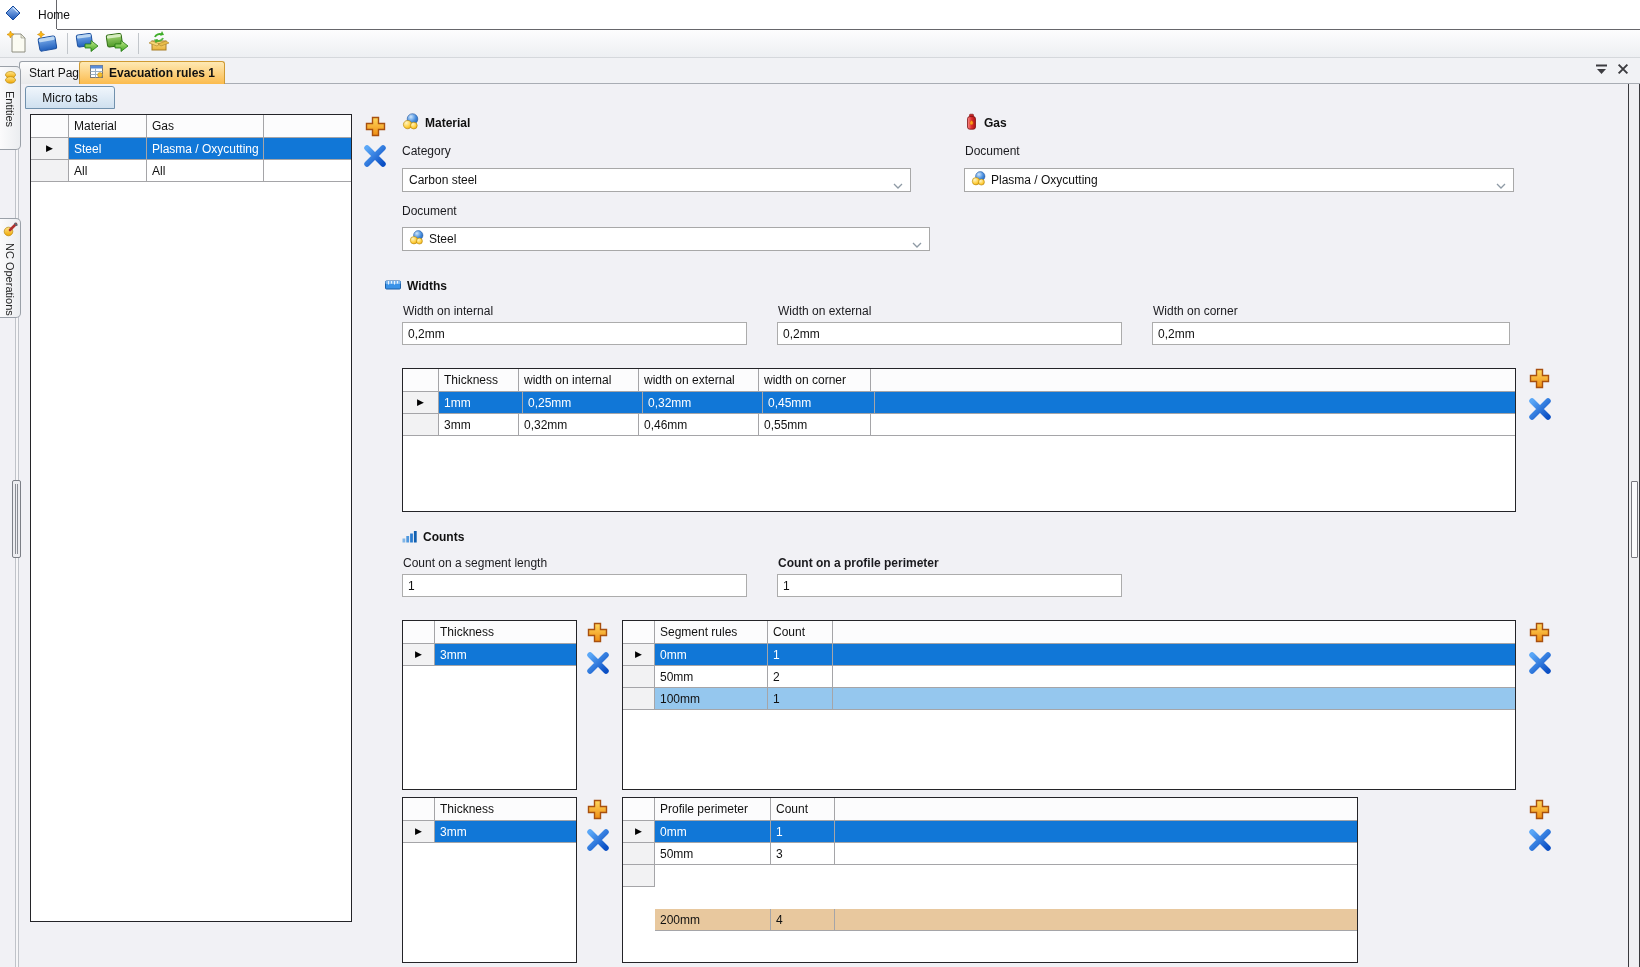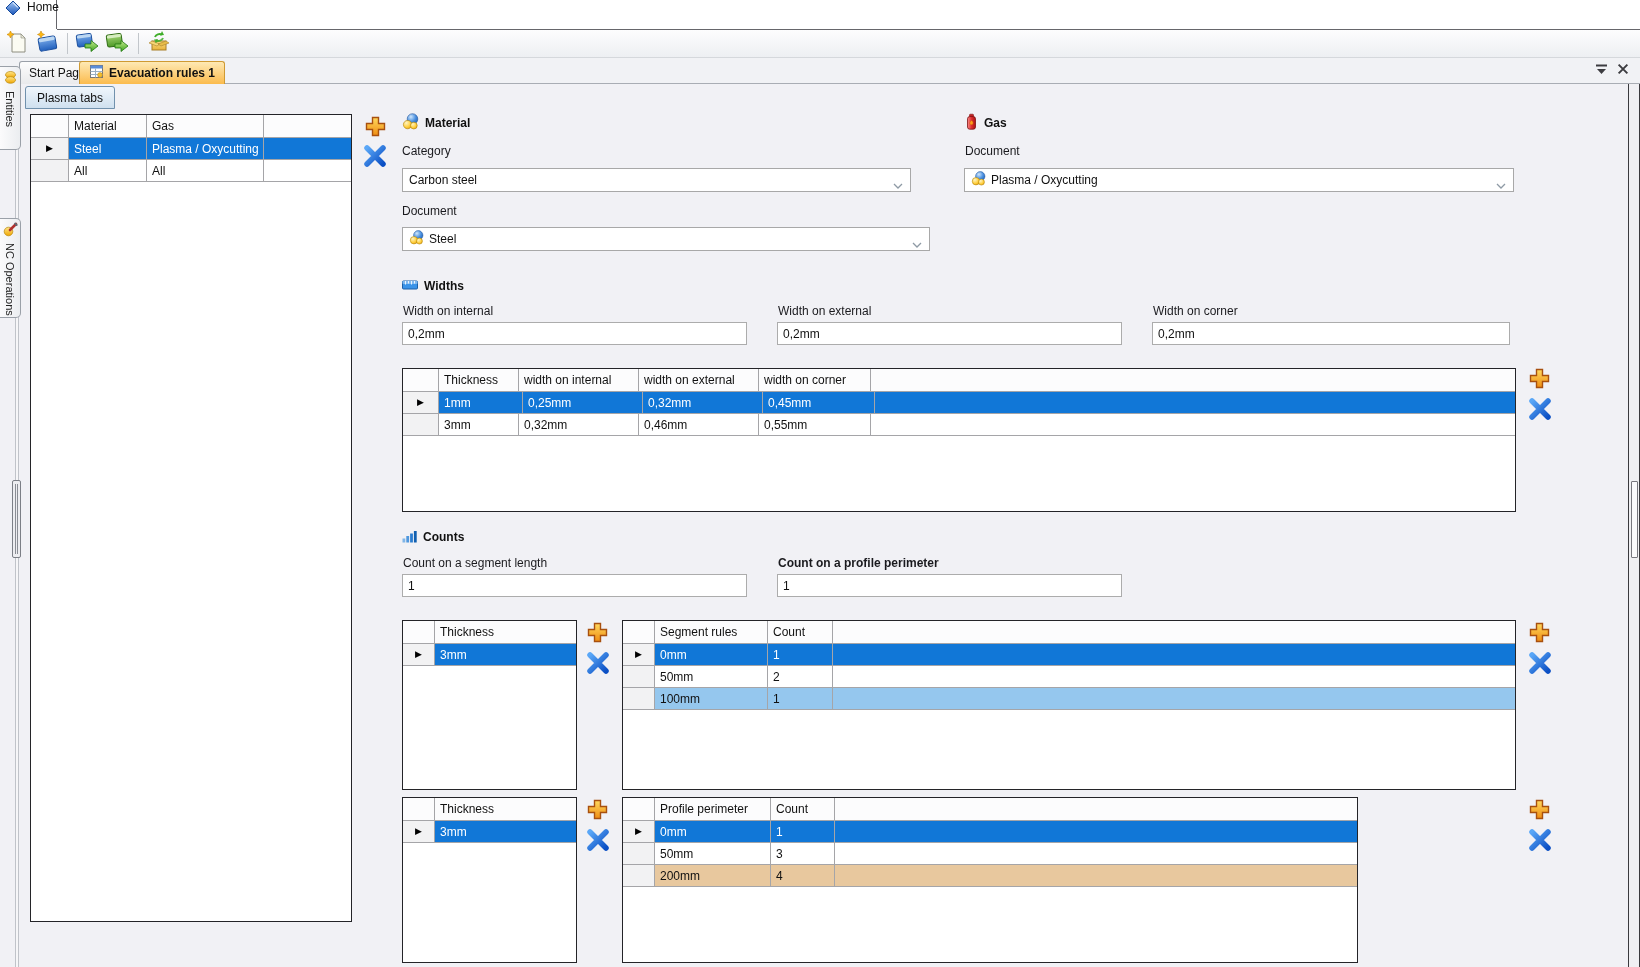--- a/index.html
+++ b/index.html
@@ -1,21 +1,21 @@
 <!DOCTYPE html>
 <html><head>
 <meta charset="utf-8">
 <style>
   html,body{margin:0;padding:0;background:#fff;}
   .screen{position:relative;width:1640px;height:967px;background:#fff;overflow:hidden;
           font-family:"Liberation Sans",sans-serif;color:#111;font-size:12px;}
 
   
   .titlebar{position:absolute;left:0;top:0;width:1640px;height:30px;background:#fff;}
-  .home-tab{position:absolute;left:0;top:0;width:57px;height:29px;display:flex;align-items:flex-start;gap:6px;
+  .home-tab{position:absolute;left:0;top:0;width:57px;height:29px;display:flex;align-items:center;gap:17px;
             padding-left:5px;box-sizing:border-box;border-right:1px solid #66666b;}
   .titlebar-rule{position:absolute;left:57px;top:29px;width:1583px;height:1px;background:#66666b;}
 
   
   .toolbar{position:absolute;left:0;top:30px;width:1640px;height:28px;box-sizing:border-box;
            background:linear-gradient(#fdfdfe,#edeff2);border-bottom:1px solid #d5d8dc;
            display:flex;align-items:center;padding-left:3px;gap:2px;}
   .tbtn{width:28px;height:26px;display:flex;align-items:center;justify-content:center;border-radius:2px;}
   .tsep{width:1px;height:21px;background:#c2c6cb;margin:0 4px;}
 
@@ -51,21 +51,21 @@
   .dtable{position:absolute;background:#fff;border:1px solid #242428;box-sizing:border-box;overflow:hidden;}
   .drow{display:flex;width:100%;height:22px;box-sizing:border-box;}
   .drow.hdr{height:23px;}
   .dcell{box-sizing:border-box;height:100%;border-right:1px solid #a5a5a8;border-bottom:1px solid #a5a5a8;
          display:flex;align-items:center;padding:0 5px;white-space:nowrap;overflow:hidden;}
   .drow.hdr .dcell{background:#fcfcfd;}
   .dcell.sel{justify-content:center;background:#f2f2f3;padding:0;}
   .dcell.fill{flex:1;border-right:none;}
   .drow.rsel  .dcell:not(.sel){background:#1177d7;color:#fff;}
   .drow.hblue .dcell:not(.sel){background:#95c7ee;color:#111;}
-  .drow.htan  .dcell:not(.sel){background:#e8c89e;color:#111;}
+  .drow.htan  .dcell:not(.sel){background:#e8c89e;color:#111;margin-top:44px;}
   .selarrow{font-size:9px;line-height:1;color:#000;}
 
   
   .flabel{position:absolute;white-space:nowrap;color:#1a1a1e;}
   .sheader{position:absolute;height:18px;display:flex;align-items:center;gap:6px;font-weight:bold;}
   .tinput{position:absolute;height:23px;box-sizing:border-box;border:1px solid #acacac;background:#fff;
           font-size:12px;font-family:inherit;padding:0 5px;color:#111;}
   .dropdown{position:absolute;height:24px;box-sizing:border-box;border:1px solid #a8a8a8;background:#fff;
             display:flex;align-items:center;gap:5px;padding:0 24px 0 6px;}
   .dd-chev{position:absolute;right:7px;top:9px;display:block;}
@@ -235,21 +235,21 @@
     <span><svg width="15" height="15" viewBox="0 0 15 15">
           <circle cx="5.5" cy="9.5" r="4.3" fill="url(#gCoin)" stroke="#b8860b" stroke-width=".7"></circle>
           <path d="M7 8 L13 2" stroke="#b03030" stroke-width="2.6" stroke-linecap="round"></path>
           <path d="M12.2 1.6 l1.4 1.4" stroke="#606a75" stroke-width="2" stroke-linecap="round"></path>
         </svg></span>
     <span class="vtab-label">NC Operations</span>
   </div>
   <div class="splitter-grip"></div>
 
   <div class="microtab">
-    <span>Plasma tabs</span>
+    <span>Micro tabs</span>
   </div>
 
   <div class="dtable" style="left:30px;top:114px;width:322px;height:808px;">
     <div class="drow hdr">
       <div class="dcell sel" style="width:38px;"></div>
       <div class="dcell" style="width:78px;">Material</div>
       <div class="dcell" style="width:117px;">Gas</div>
       <div class="dcell fill"></div>
     </div>
     <div class="drow rsel">
@@ -320,21 +320,21 @@
           <circle cx="10.5" cy="6" r="5.3" fill="url(#gSphB)" stroke="#23559c" stroke-width=".6"></circle>
           <circle cx="5.6" cy="11.6" r="4.2" fill="url(#gSphY)" stroke="#b07f00" stroke-width=".6"></circle>
           <circle cx="11.8" cy="12.6" r="3.4" fill="url(#gSphY)" stroke="#b07f00" stroke-width=".6"></circle>
         </svg></span>
     <span>Plasma / Oxycutting</span>
     <span class="dd-chev"><svg width="10" height="6" viewBox="0 0 10 6">
           <path d="M1 1 L5 5 L9 1" fill="none" stroke="#8e9aa5" stroke-width="1.3"></path>
         </svg></span>
   </div>
 
-  <div class="sheader" style="left:402px;top:277px;">
+  <div class="sheader" style="left:385px;top:277px;">
     <span><svg width="16" height="10" viewBox="0 0 16 10">
           <rect x=".5" y="1" width="15" height="8" rx="1" fill="#3a93e8" stroke="#1b5fa8"></rect>
           <rect x=".5" y="1" width="15" height="3" rx="1" fill="#7fb9f0"></rect>
           <path d="M3.5 1 v3.5 M6.5 1 v2.5 M9.5 1 v3.5 M12.5 1 v2.5" stroke="#eaf4fe" stroke-width="1"></path>
         </svg></span>
     <span>Widths</span>
   </div>
   <div class="flabel" style="left:403px;top:304px;">Width on internal</div>
   <div class="flabel" style="left:778px;top:304px;">Width on external</div>
   <div class="flabel" style="left:1153px;top:304px;">Width on corner</div>

